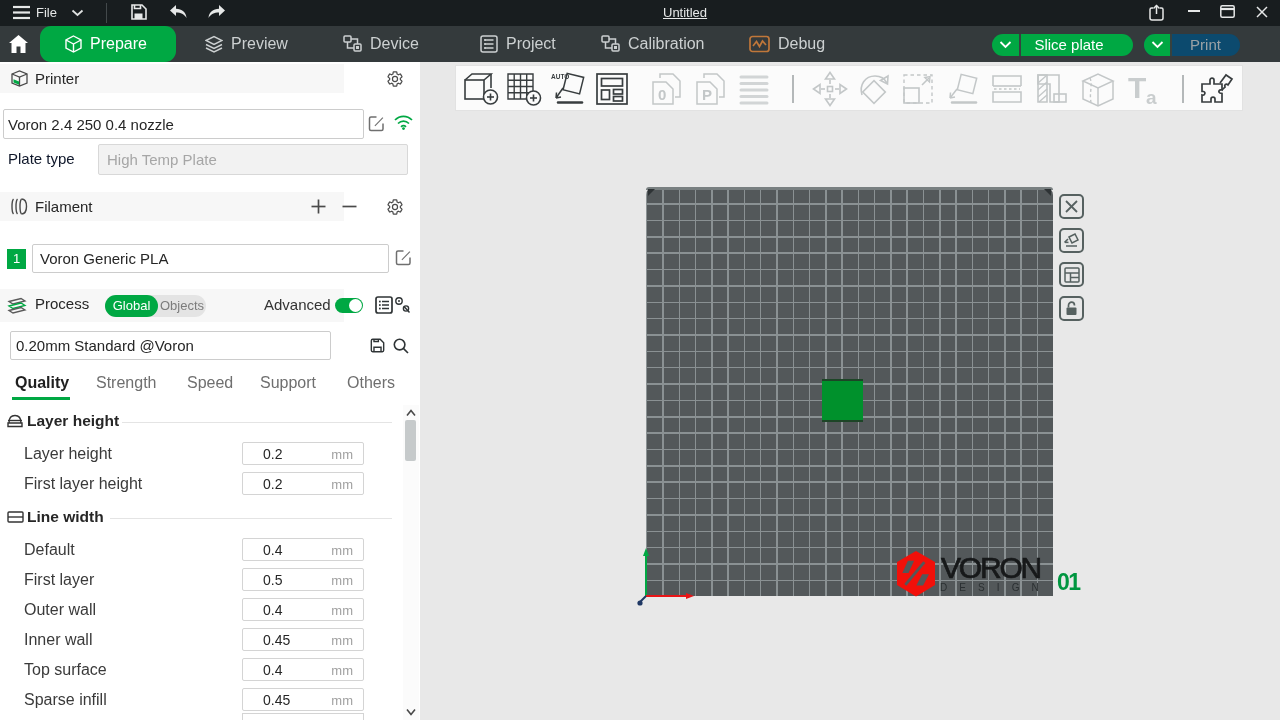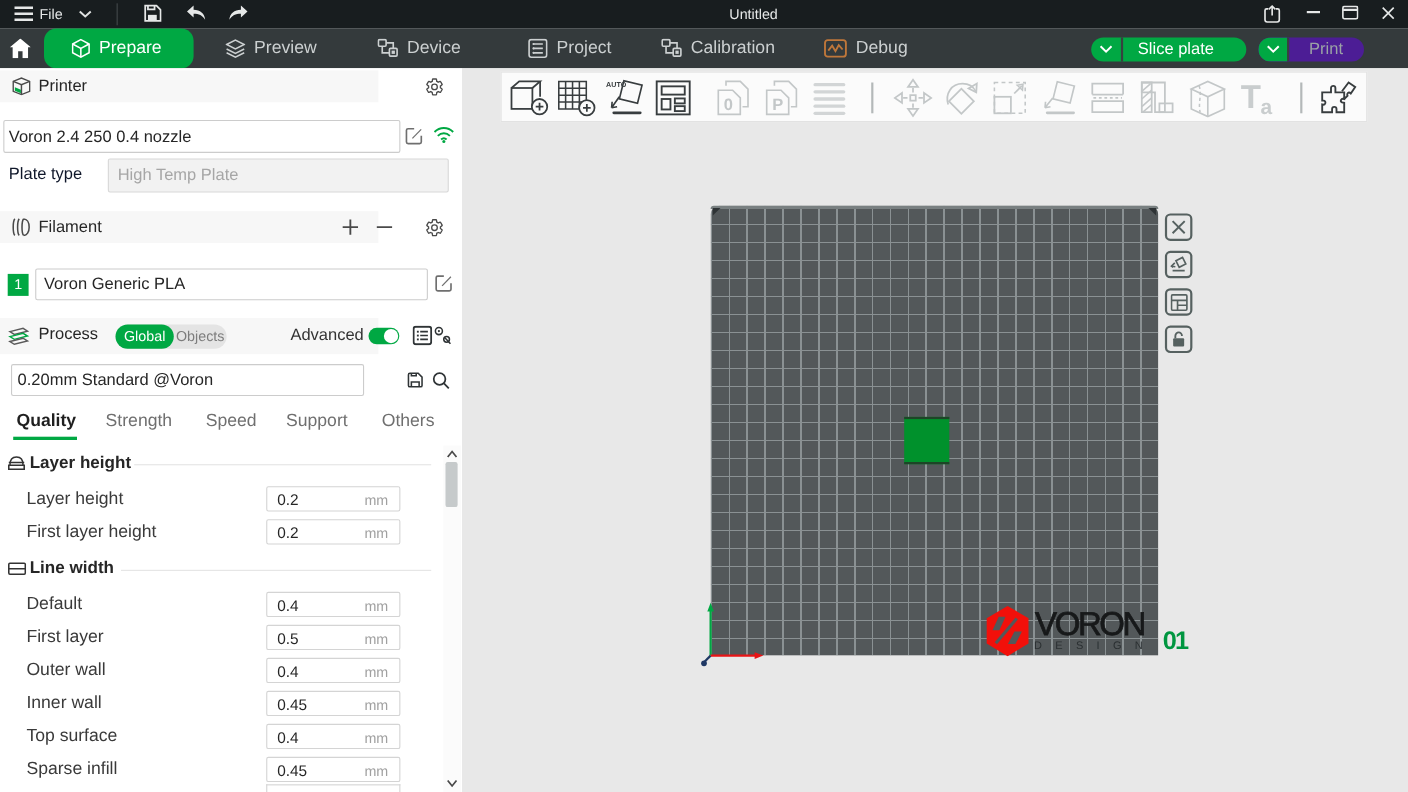--- a/index.html
+++ b/index.html
@@ -18,21 +18,21 @@
 #tab-prepare { background:#00a843; color:#ffffff; }
 
 
 #sidebar { position:absolute; left:0; top:62px; width:420px; height:658px; background:#ffffff; }
 .schead { position:absolute; left:0; width:344px; height:29px; background:#f7f7f7; }
 .schead .t { position:absolute; left:35px; top:6px; font-size:15px; color:#262626; }
 .inp { position:absolute; border:1px solid #cccccc; border-radius:2px; background:#fff; font-size:15px; color:#262626; display:flex; align-items:center; padding-left:9px; }
 .prow { position:absolute; left:0; width:400px; height:30px; }
 .prow .lab { position:absolute; left:24px; top:5px; font-size:16px; color:#3a3a3a; }
 .prow .box { position:absolute; left:242px; top:2px; width:122px; height:23px; border:1px solid #d4d4d4; border-radius:2px; font-size:14px; color:#262626; }
-.prow .box .v { position:absolute; left:9px; top:3px; }
+.prow .box .v { position:absolute; left:20px; top:3px; }
 .prow .box .u { position:absolute; right:10px; top:4px; color:#a0a0a0; font-size:13px; }
 .ghead { position:absolute; left:0; width:400px; height:22px; }
 .ghead .gt { position:absolute; left:27px; top:2px; font-size:15.5px; font-weight:bold; color:#262626; }
 .ghead .line { position:absolute; top:12px; height:1px; background:#e4e4e4; right:8px; }
 
 
 #viewport { position:absolute; left:420px; top:62px; width:860px; height:658px; background:#e8e8e8; }
 #vtoolbar { position:absolute; left:35px; top:3px; width:788px; height:46px; background:#fbfbfb; border:1px solid #e2e2e2; }
 #plate { position:absolute; left:226px; top:125px; width:407px; height:409px;
   background-color:#53585a;
@@ -64,21 +64,21 @@
       <path d="M2 1 h10 l4 4 v10 h-14 z" fill="none" stroke="#e6e8e8" stroke-width="1.6"></path>
       <path d="M4.5 1 v3.5 h6 V1" fill="none" stroke="#e6e8e8" stroke-width="1.6"></path>
       <rect x="4.5" y="9.5" width="8" height="5.5" fill="#e6e8e8"></rect>
     </svg>
   <svg class="abs" style="left:168px;top:4px" width="22" height="17" viewBox="0 0 22 17">
       <path d="M8 1 L2 6.5 L8 12 L8 8.5 C13 8.5 16 10 18.5 14 C18 8 14 5 8 4.8 Z" fill="#e6e8e8"></path>
     </svg>
   <svg class="abs" style="left:205px;top:4px" width="22" height="17" viewBox="0 0 22 17">
       <path d="M14 1 L20 6.5 L14 12 L14 8.5 C9 8.5 6 10 3.5 14 C4 8 8 5 14 4.8 Z" fill="#e6e8e8"></path>
     </svg>
-  <div class="abs txt" style="left:663px;top:5px;">Untitled</div>
+  <div class="abs txt" style="left:663px;top:5px;text-decoration:underline;">Untitled</div>
   <svg class="abs" style="left:1148px;top:4px" width="18" height="18" viewBox="0 0 18 18">
       <path d="M5 4 H3.5 C2.5 4 2 4.5 2 5.5 V14 C2 15.2 2.8 16 4 16 H13 C14.2 16 15 15.2 15 14 V5.5 C15 4.5 14.5 4 13.5 4 H12" fill="none" stroke="#e6e8e8" stroke-width="1.5"></path>
       <line x1="8.5" y1="1.5" x2="8.5" y2="10" stroke="#e6e8e8" stroke-width="1.5"></line>
       <path d="M5.5 4.5 L8.5 1.5 L11.5 4.5" fill="none" stroke="#e6e8e8" stroke-width="1.5"></path>
     </svg>
   <div class="abs" style="left:1188px;top:10px;width:12px;height:2px;background:#e6e8e8;"></div>
   <svg class="abs" style="left:1220px;top:5px" width="15" height="13" viewBox="0 0 15 13">
       <rect x="0.8" y="0.8" width="13.4" height="11.4" rx="1.5" fill="none" stroke="#e6e8e8" stroke-width="1.5"></rect>
       <line x1="1" y1="4" x2="14" y2="4" stroke="#e6e8e8" stroke-width="2.2"></line>
     </svg>
@@ -156,21 +156,21 @@
       </svg>
     <span class="lbl">Debug</span>
   </div>
 
   <div class="abs" style="left:992px;top:8px;width:141px;height:22px;border-radius:11px;background:#00a843;"></div>
   <div class="abs" style="left:1018.5px;top:8px;width:2px;height:22px;background:#37413f;"></div>
   <svg class="abs" style="left:999px;top:15px" width="13" height="8" viewBox="0 0 13 8">
       <path d="M1.5 1 L6.5 6 L11.5 1" fill="none" stroke="#fff" stroke-width="1.8"></path>
     </svg>
   <div class="abs" style="left:1019px;top:8px;width:100px;height:22px;color:#fff;font-size:15px;text-align:center;line-height:22px;">Slice plate</div>
-  <div class="abs" style="left:1144px;top:8px;width:96px;height:22px;border-radius:11px;background:#4c1d95;overflow:hidden;">
+  <div class="abs" style="left:1144px;top:8px;width:96px;height:22px;border-radius:11px;background:#0c4a6e;overflow:hidden;">
     <div class="abs" style="left:0;top:0;width:26px;height:22px;background:#00a843;"></div>
     <div class="abs" style="left:26px;top:0;width:2px;height:22px;background:#37413f;"></div>
     <div class="abs" style="left:27px;top:0;width:69px;height:22px;color:#9ba2a6;font-size:15px;text-align:center;line-height:22px;">Print</div>
   </div>
   <svg class="abs" style="left:1151px;top:15px" width="13" height="8" viewBox="0 0 13 8">
       <path d="M1.5 1 L6.5 6 L11.5 1" fill="none" stroke="#fff" stroke-width="1.8"></path>
     </svg>
 </div>
 
 <div id="sidebar">

